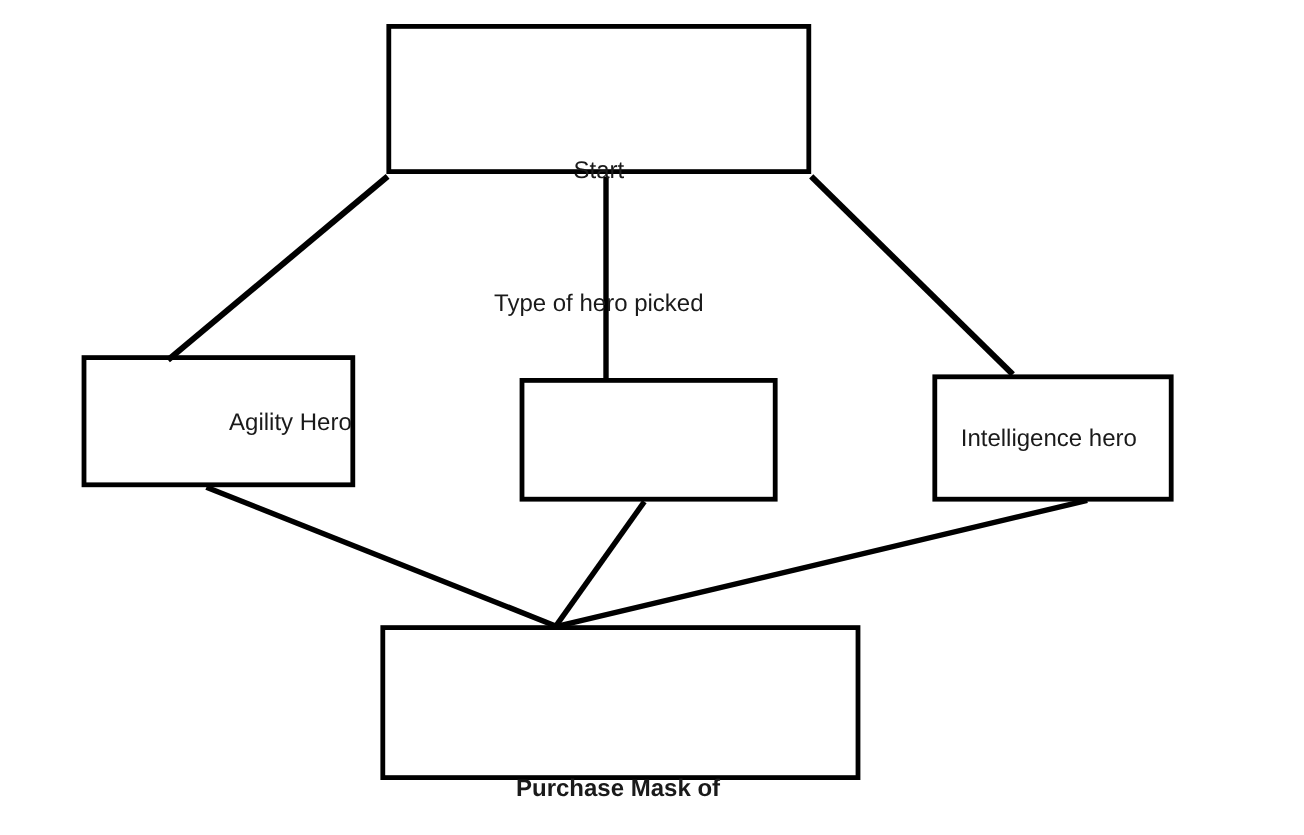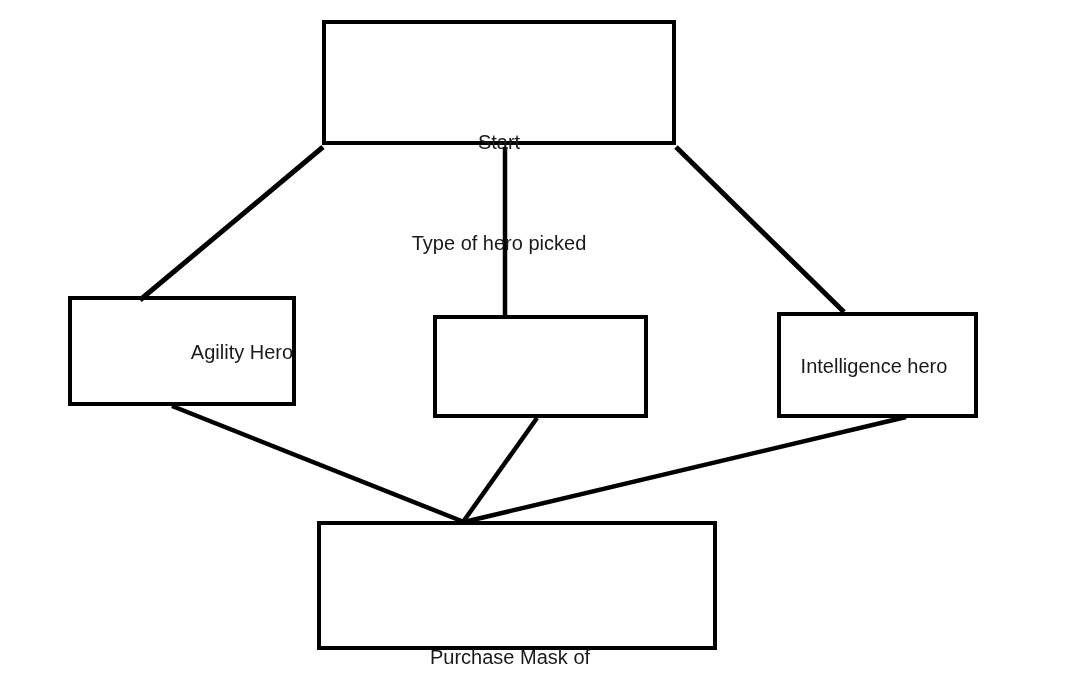--- a/index.html
+++ b/index.html
@@ -49,21 +49,21 @@
     width: 354px;
     height: 125px;
   }
   #label-start {
     left: 322px;
     top: 70px;
     width: 354px;
     text-align: center;
   }
   #label-start .line1 { display: block; }
-  #label-start .line2 { display: block; margin-top: 14px; }
+  #label-start .line2 { display: block; margin-top: 24px; }
   
   #node-agility {
     left: 68px;
     top: 296px;
     width: 228px;
     height: 110px;
   }
   #label-agility {
     left: 68px;
     top: 338px;
@@ -103,21 +103,21 @@
     top: 521px;
     width: 400px;
     height: 129px;
   }
   #label-purchase {
     left: 430px;
     top: 585px;
     width: 260px;
     text-align: left;
   }
-  #label-purchase .line1 { display: block; }
+  #label-purchase .line1 { display: block; font-weight: bold; }
 </style>
 </head>
 <body>
 
 <div id="canvas">
 
   <svg id="edges" viewBox="0 0 1087 696" xmlns="http://www.w3.org/2000/svg">
     <line x1="323" y1="147" x2="140" y2="300" stroke="#000000" stroke-width="5" stroke-linecap="butt"></line>
     <line x1="505" y1="147" x2="505" y2="316" stroke="#000000" stroke-width="4.5" stroke-linecap="butt"></line>
     <line x1="676" y1="147" x2="844" y2="312" stroke="#000000" stroke-width="5" stroke-linecap="butt"></line>

